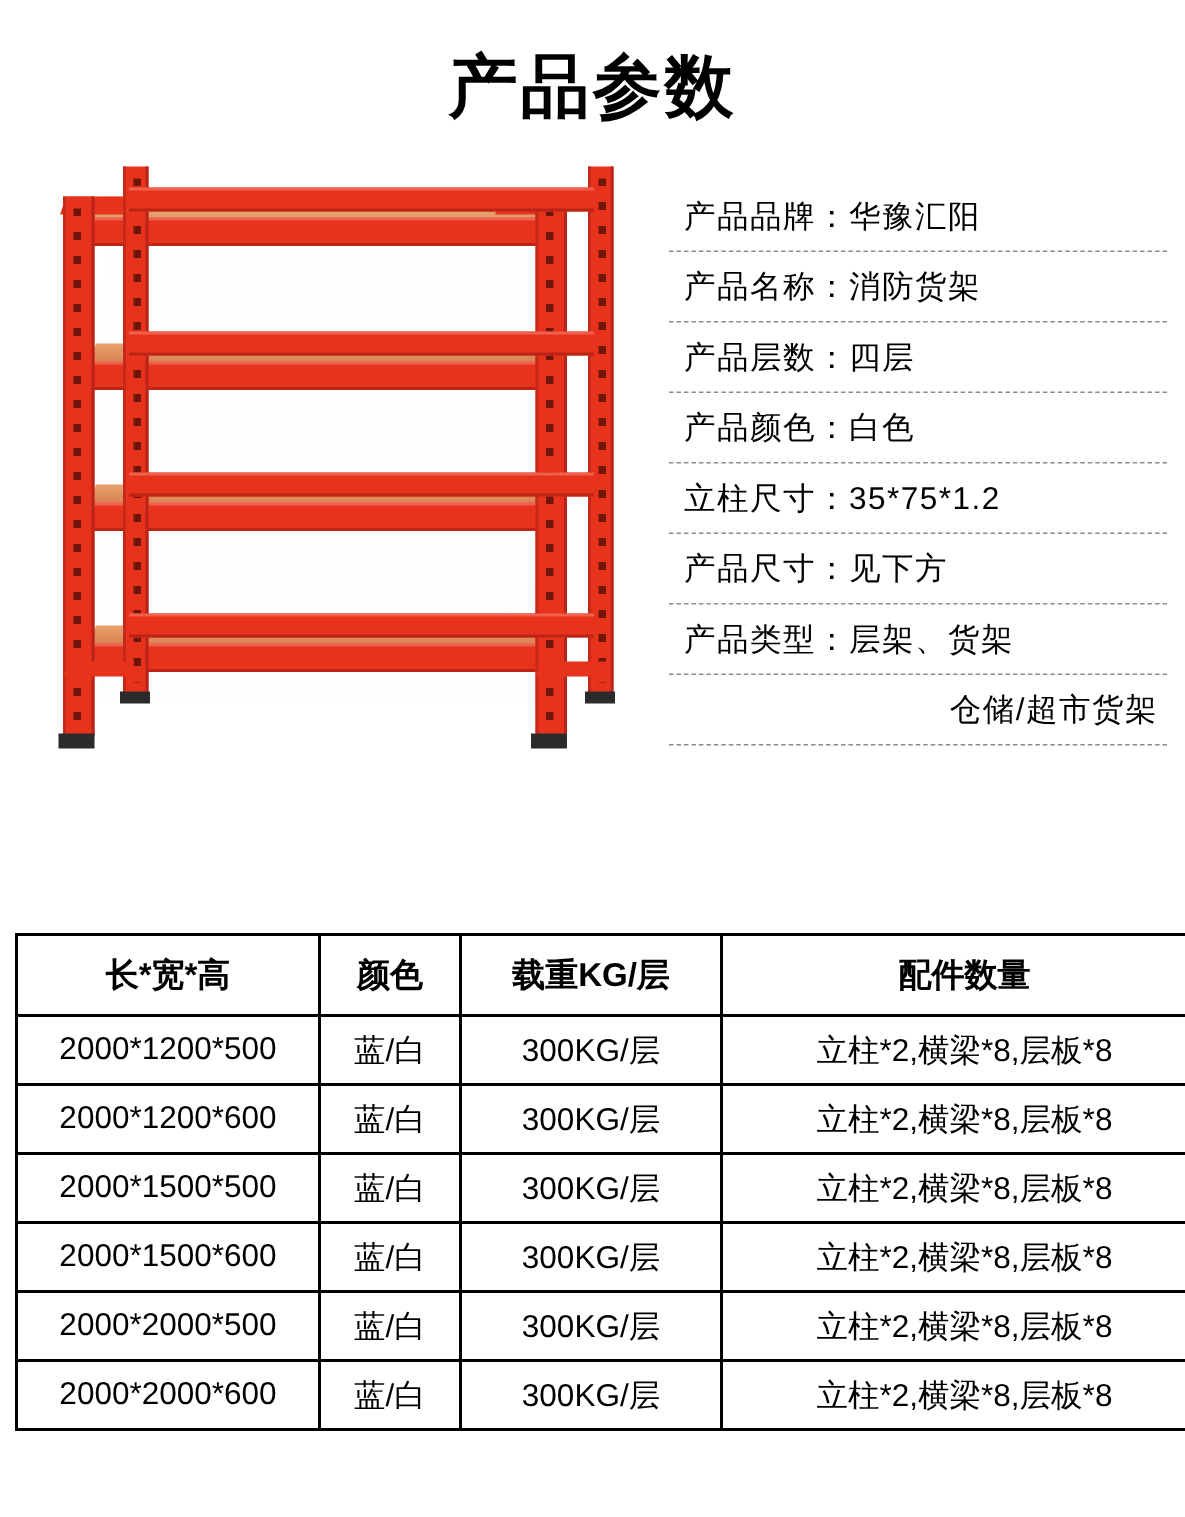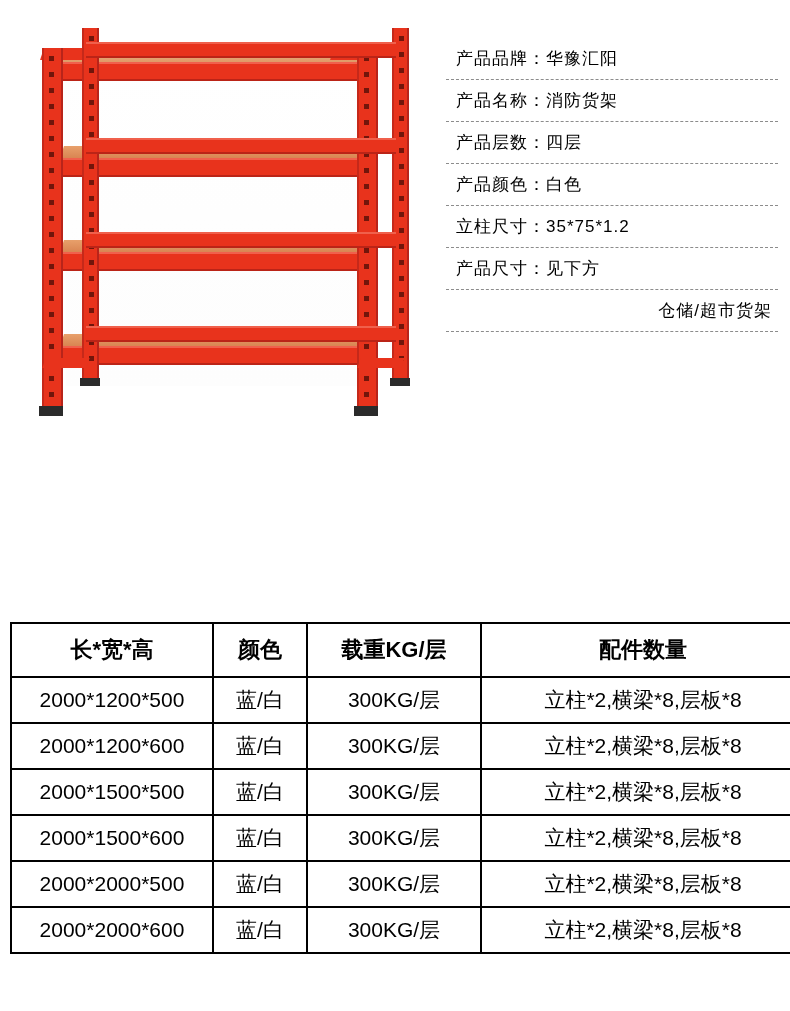--- a/index.html
+++ b/index.html
@@ -112,21 +112,21 @@
   }
 
   
   .specs {
     width: 332px;
     margin-left: 8px;
     padding-top: 20px;
   }
   .spec-row {
     border-bottom: 1px dashed #8c8c8c;
-    font-size: 17px;
+    font-size: 21px;
     padding: 9px 2px 9px 10px;
     letter-spacing: 1px;
     white-space: nowrap;
   }
   .spec-row.cont {
     text-align: right;
     padding-right: 6px;
   }
 
   
@@ -159,20 +159,21 @@
   .col-size  { width: 196px; }
   .col-color { width: 88px; }
   .col-load  { width: 168px; }
   .col-parts { width: 318px; }
 </style>
 </head>
 <body>
 
 <div class="page">
 
+  <div class="title">产品参数</div>
 
   <div class="middle">
 
     <div class="shelf-wrap">
       <div class="shelf">
         <div class="back-panel"></div>
 
         <div class="deck-top" style="left:36px; top:20px; width:312px; transform: skewX(-18deg);"></div>
         <div class="beam" style="left:16px; top:34px; width:332px;"></div>
 
@@ -229,20 +230,23 @@
       </div>
       <div class="spec-row">
         <span>产品颜色：</span><span>白色</span>
       </div>
       <div class="spec-row">
         <span>立柱尺寸：</span><span>35*75*1.2</span>
       </div>
       <div class="spec-row">
         <span>产品尺寸：</span><span>见下方</span>
       </div>
+      <div class="spec-row">
+        <span>产品类型：</span><span>层架、货架</span>
+      </div>
       <div class="spec-row cont">仓储/超市货架</div>
     </div>
   </div>
 
   <div class="table-wrap">
     <table class="spec-table">
       <thead>
         <tr>
           <th class="col-size">长*宽*高</th>
           <th class="col-color">颜色</th>

